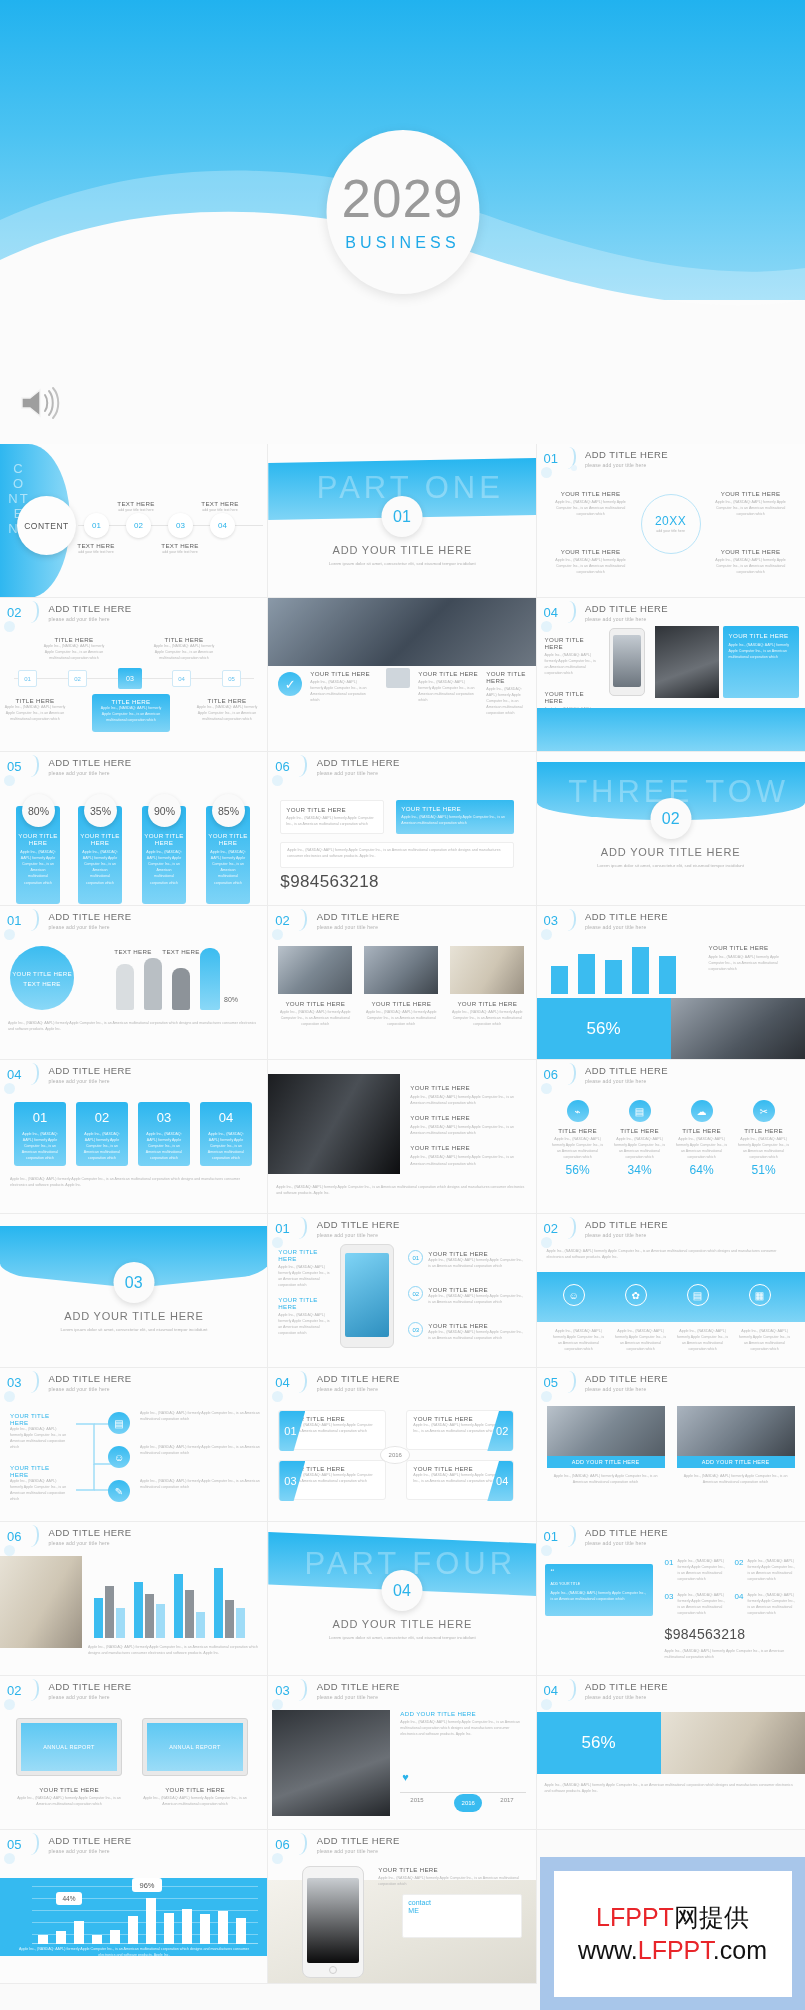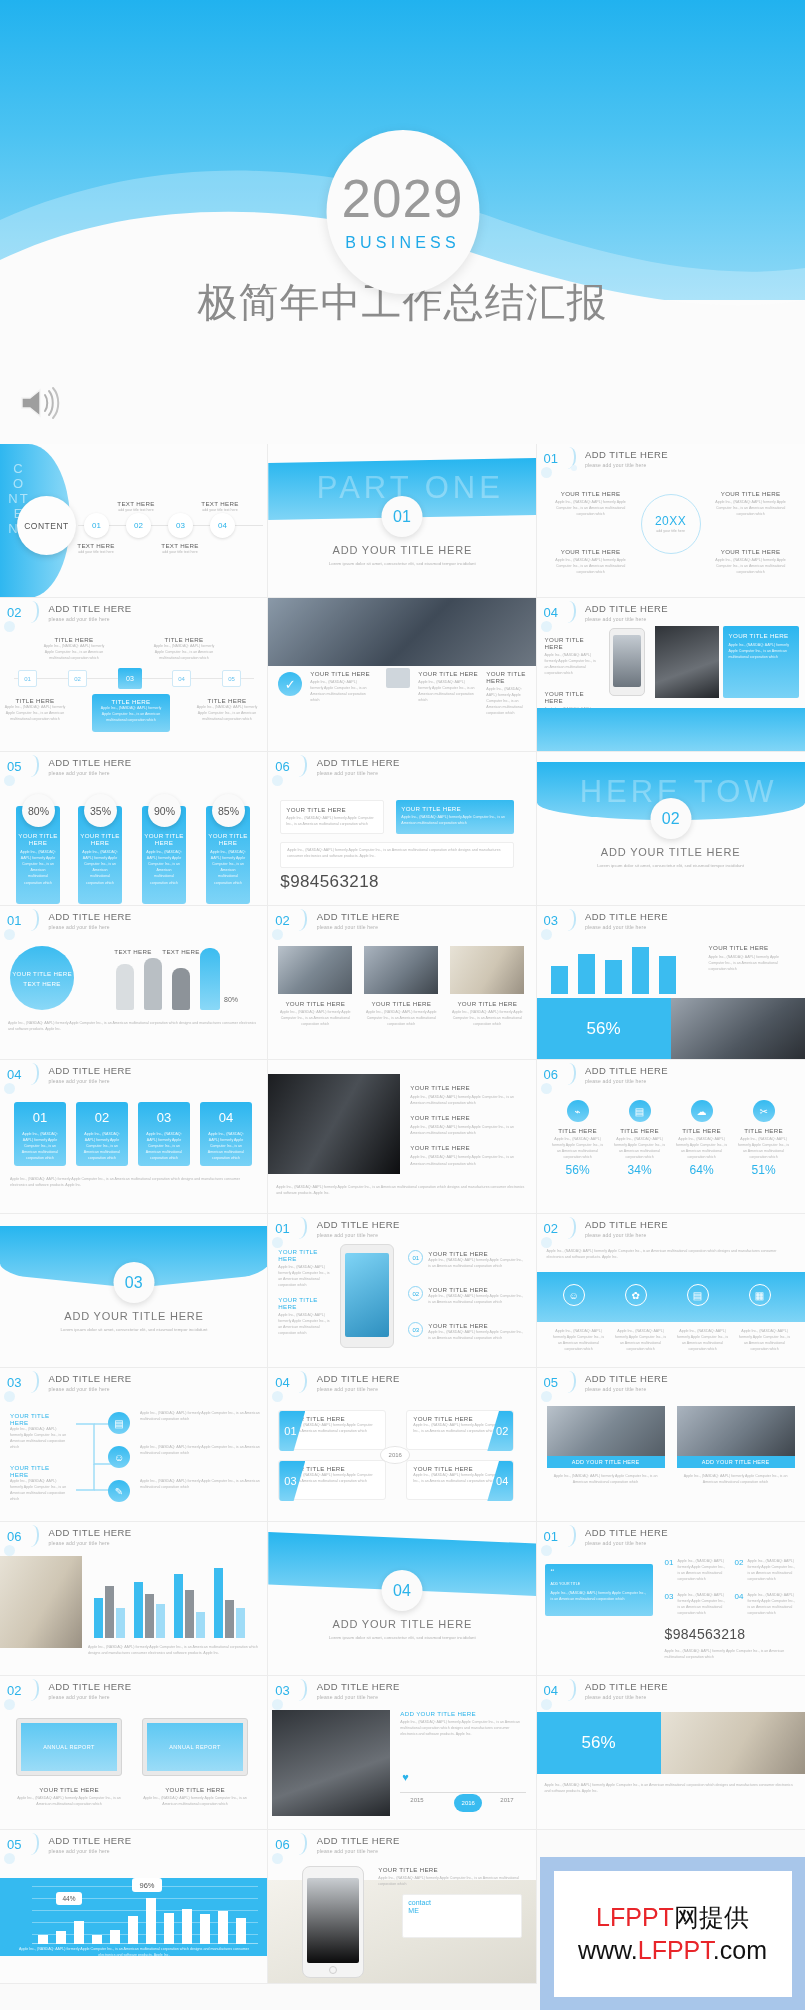--- a/index.html
+++ b/index.html
@@ -156,21 +156,20 @@
     <svg width="805" height="170" viewBox="0 0 805 170" preserveAspectRatio="none">
       <path d="M0,82 C150,10 330,28 470,74 C600,117 710,138 805,122 L805,170 L0,170 Z" fill="#fbfbfb"></path>
     </svg>
   </div>
 
   <div class="badge">
     <div class="badge-year">2029</div>
     <div class="badge-sub">BUSINESS</div>
   </div>
 
-  <div class="hero-title">极简年中工作总结汇报</div>
 
   <div class="speaker">
     <svg width="44" height="34" viewBox="0 0 44 34">
       <path d="M4,12 L12,12 L22,4 L22,30 L12,22 L4,22 Z" fill="#9e9e9e" stroke="#f2f2f2" stroke-width="1.4"></path>
       <path d="M27,9 C30,13 30,21 27,25" stroke="#b0b0b0" stroke-width="2" fill="none" stroke-linecap="round"></path>
       <path d="M31,5 C36,11 36,23 31,29" stroke="#b8b8b8" stroke-width="2" fill="none" stroke-linecap="round"></path>
       <path d="M35,2 C42,10 42,24 35,32" stroke="#c2c2c2" stroke-width="2" fill="none" stroke-linecap="round"></path>
     </svg>
   </div>
 </div>
@@ -384,21 +383,21 @@
       <div class="lorem" style="color:rgba(255,255,255,.85);margin-top:2px">Apple Inc., (NASDAQ: AAPL) formerly Apple Computer Inc., is an American multinational corporation which</div>
     </div>
     <div class="card" style="position:absolute;left:12px;top:90px;width:234px;height:26px;padding:4px 6px;">
       <div class="lorem">Apple Inc., (NASDAQ: AAPL) formerly Apple Computer Inc., is an American multinational corporation which designs and manufactures consumer electronics and software products. Apple Inc.</div>
     </div>
     <div style="position:absolute;left:12px;top:120px;font-size:17px;color:#4d4d4d;letter-spacing:.4px;">$984563218</div>
   </div>
 
   <div class="slide part">
     <div class="band curve-wave" style="top:10px;height:58px;"></div>
-    <div class="ghost" style="top:22px;">HERE TOW</div>
+    <div class="ghost" style="top:22px;">THREE TOW</div>
     <div class="circ" style="top:46px;">02</div>
     <div class="pt" style="top:94px;">ADD YOUR TITLE HERE</div>
     <div class="ps" style="top:110px;">Lorem ipsum dolor sit amet, consectetur elit, sed eiusmod tempor incididunt</div>
   </div>
 
   <div class="slide">
     <div class="hdr">
       <span class="num">01</span>
       <span class="swoosh"></span>
       <span class="bub1"></span>
@@ -769,20 +768,21 @@
       <div class="bar d" style="left:135px;width:9px;height:38px;"></div>
       <div class="bar l" style="left:146px;width:9px;height:30px;"></div>
     </div>
     <div style="position:absolute;left:88px;top:122px;width:176px;">
       <div class="lorem">Apple Inc., (NASDAQ: AAPL) formerly Apple Computer Inc., is an American multinational corporation which designs and manufactures consumer electronics and software products. Apple Inc.</div>
     </div>
   </div>
 
   <div class="slide part">
     <div class="band" style="top:10px;height:64px;clip-path:polygon(0 0,100% 18%,100% 100%,0 82%);"></div>
+    <div class="ghost" style="top:24px;">PART FOUR</div>
     <div class="circ" style="top:48px;">04</div>
     <div class="pt" style="top:96px;">ADD YOUR TITLE HERE</div>
     <div class="ps" style="top:112px;">Lorem ipsum dolor sit amet, consectetur elit, sed eiusmod tempor incididunt</div>
   </div>
 
   <div class="slide">
     <div class="hdr">
       <span class="num">01</span>
       <span class="swoosh"></span>
       <span class="bub1"></span>

